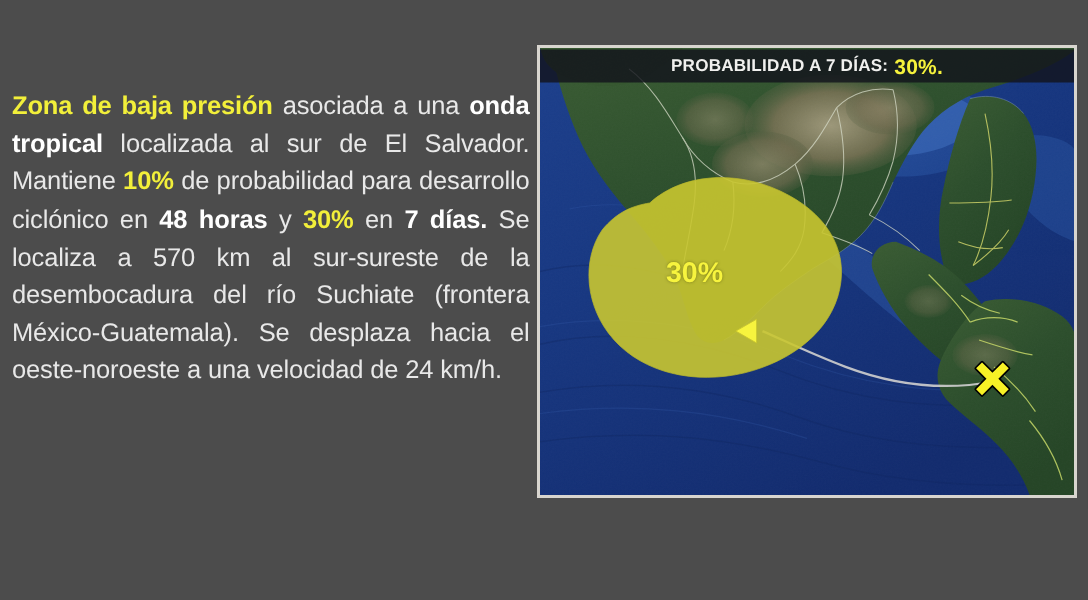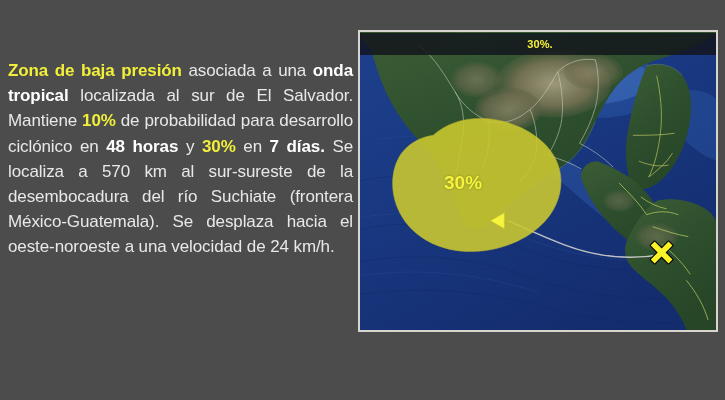--- a/index.html
+++ b/index.html
@@ -49,21 +49,21 @@
     width: 100%; height: 22px;
     background: rgba(18,20,28,0.82);
     display: flex; align-items: center; justify-content: center;
     z-index: 6;
   }
   #map-header .ht {
     font-size: 11.4px; font-weight: bold; color: #f0f0ee;
     letter-spacing: 0.15px; white-space: nowrap;
   }
   #map-header .hv {
-    font-size: 11px; font-weight: bold; color: #f6f23c;
+    font-size: 14px; font-weight: bold; color: #f6f23c;
     letter-spacing: 0.15px; margin-left: 4px;
   }
 
   
   #cone-label {
     position: absolute;
     left: 84px; top: 140px;
     font-size: 19px; font-weight: bold;
     color: #f7f43e;
     z-index: 5;
@@ -228,19 +228,20 @@
         <path d="M146,182 L146,198 L132,190 Z" fill="#f7f43e" stroke="#c9c62e" stroke-width="0.6"></path>
 
         <g transform="translate(305,223)">
           <path d="M-11,-8 L-7,-12 L0,-5 L7,-12 L11,-8 L4,-1 L11,6 L7,10 L0,3 L-7,10 L-11,6 L-4,-1 Z" fill="#f8f226" stroke="#000000" stroke-width="2.2" stroke-linejoin="round"></path>
           <path d="M-11,-8 L-7,-12 L0,-5 L7,-12 L11,-8 L4,-1 L11,6 L7,10 L0,3 L-7,10 L-11,6 L-4,-1 Z" fill="#f8f226"></path>
         </g>
       </svg>
     </div>
 
     <div id="map-header">
+      <span class="ht">PROBABILIDAD A 7 DÍAS:</span>
       <span class="hv">30%.</span>
     </div>
 
     <div id="cone-label">30%</div>
 
   </div>
 </div>
 
 </body></html>

